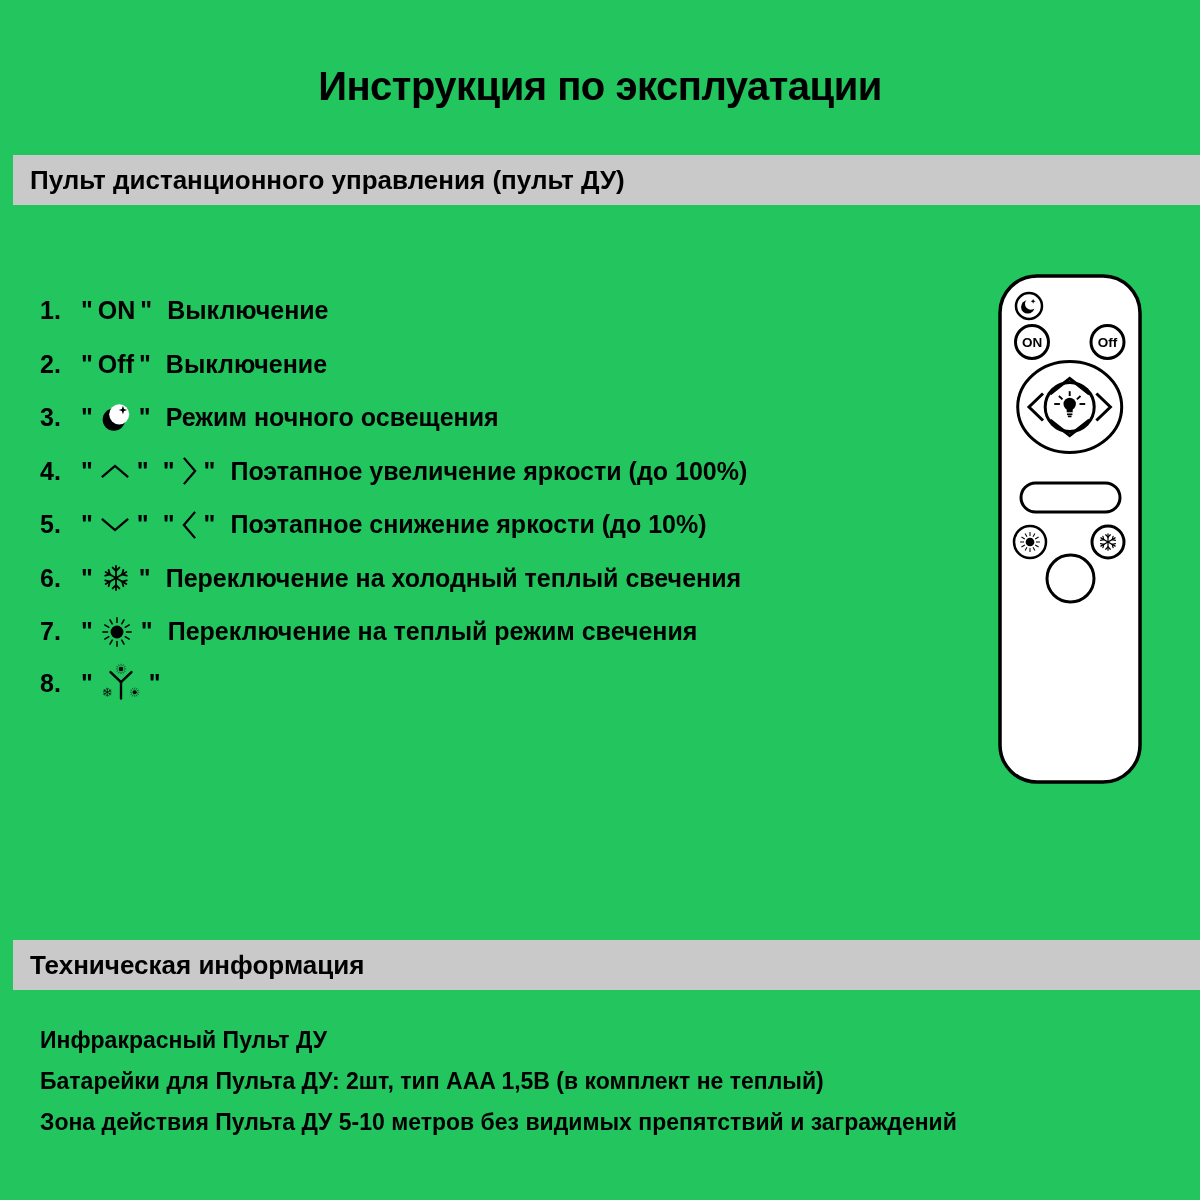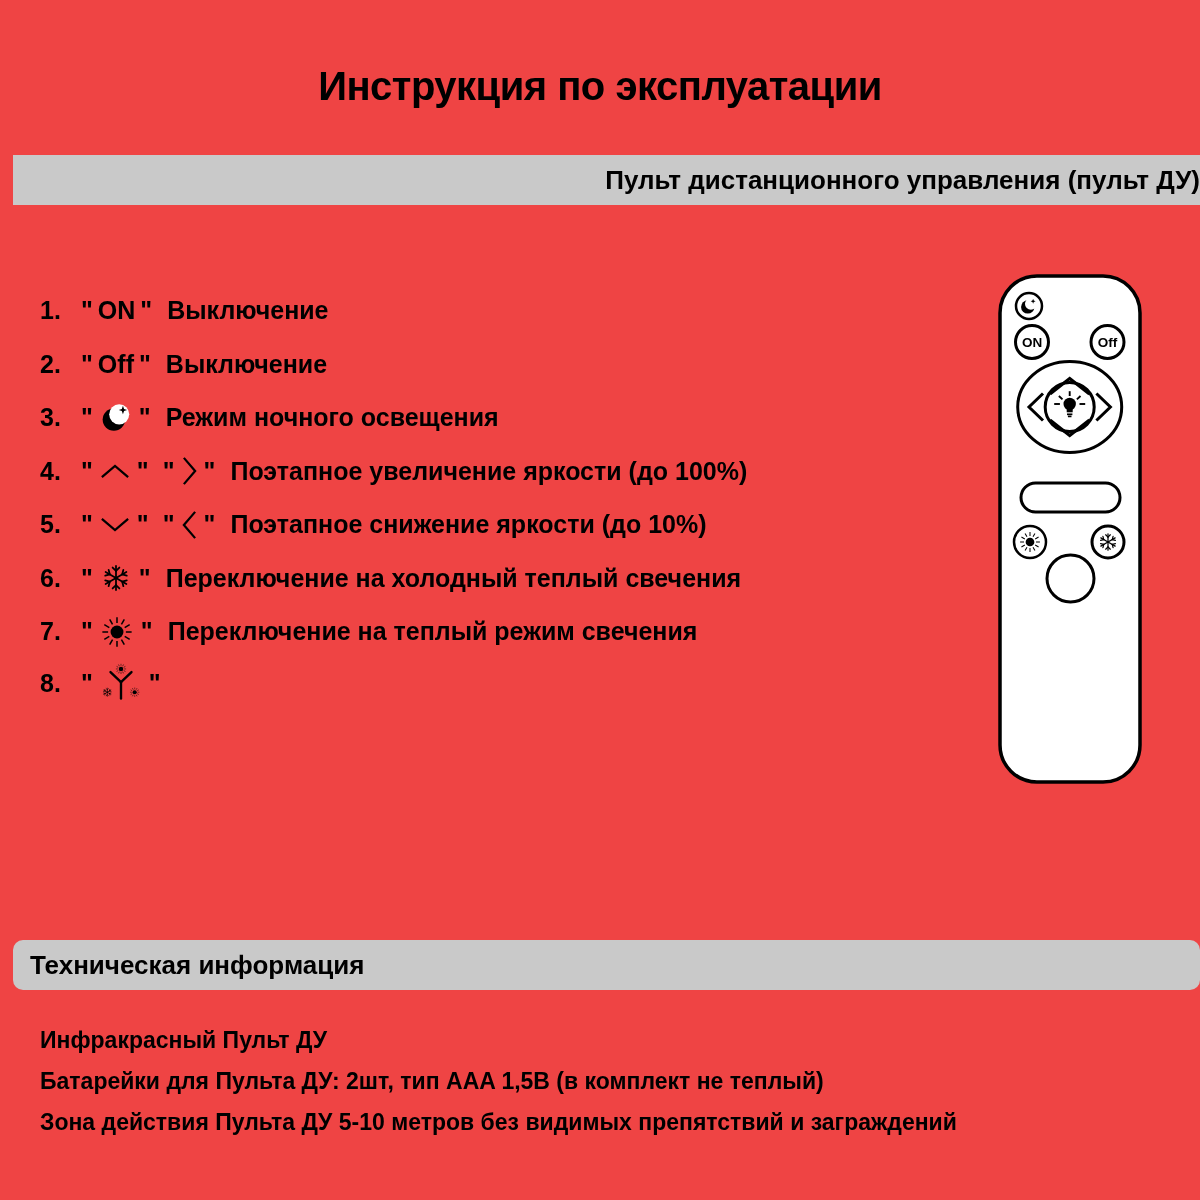--- a/index.html
+++ b/index.html
@@ -1,23 +1,23 @@
 <!DOCTYPE html>
 <html><head>
 <meta charset="utf-8">
 <style>
   html,body{margin:0;padding:0;background:#ffffff;}
-  .page{position:relative;width:1200px;height:1200px;background:#ef4444;overflow:hidden;
+  .page{position:relative;width:1200px;height:1200px;background:#22c55e;overflow:hidden;
         font-family:"Liberation Sans", sans-serif;color:#000;}
   .title{position:absolute;top:64px;left:0;width:100%;text-align:center;
          font-size:40px;font-weight:700;letter-spacing:-0.5px;}
   .section-bar{position:absolute;left:13px;right:0;height:50px;background:#c9c9c9;
          font-size:26px;font-weight:700;line-height:50px;padding-left:17px;box-sizing:border-box;}
-  #bar-remote{top:155px;text-align:right;}
-  #bar-tech{top:940px;border-radius:10px;}
+  #bar-remote{top:155px;}
+  #bar-tech{top:940px;}
   .list{position:absolute;left:40px;top:284px;width:880px;display:flex;flex-direction:column;}
   .row{display:flex;align-items:center;height:53.5px;font-size:25px;font-weight:700;white-space:nowrap;}
   .row .num{width:36px;flex:none;}
   .q{margin:0 5px;}
   .gap2{margin-left:9px;}
   .desc{margin-left:10px;}
   .row.wide-gap .desc{}
   .row.last{height:auto;align-items:flex-start;margin-top:9px;white-space:normal;}
   .row.last .num,.row.last .q{line-height:30px;}
   .row.last .icon{margin-top:-5px;}

